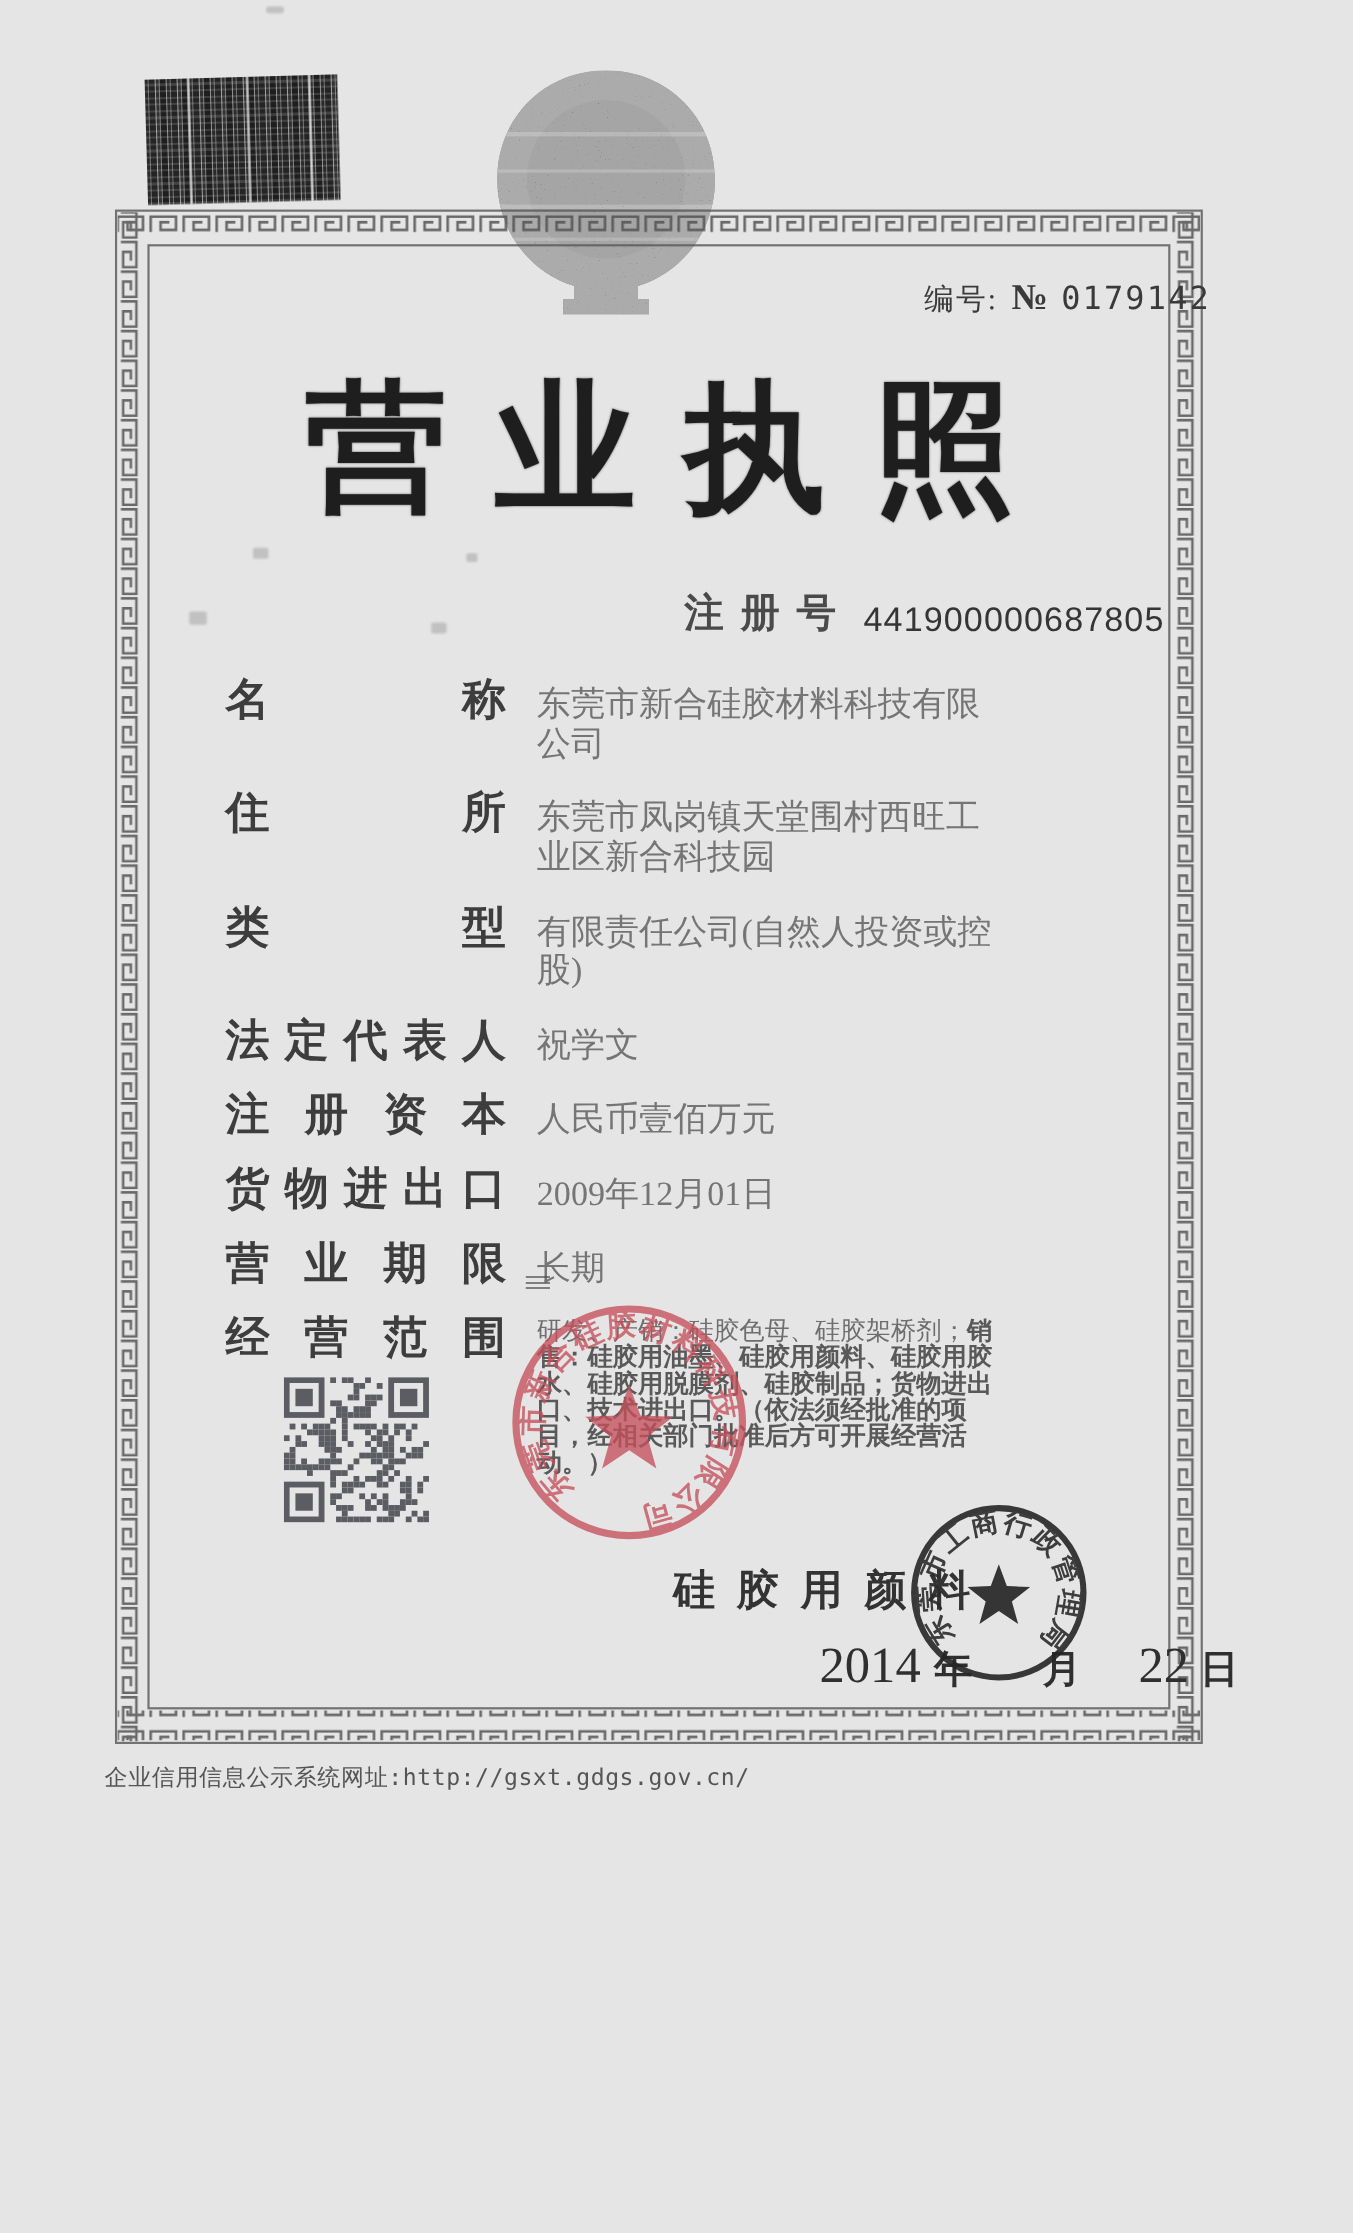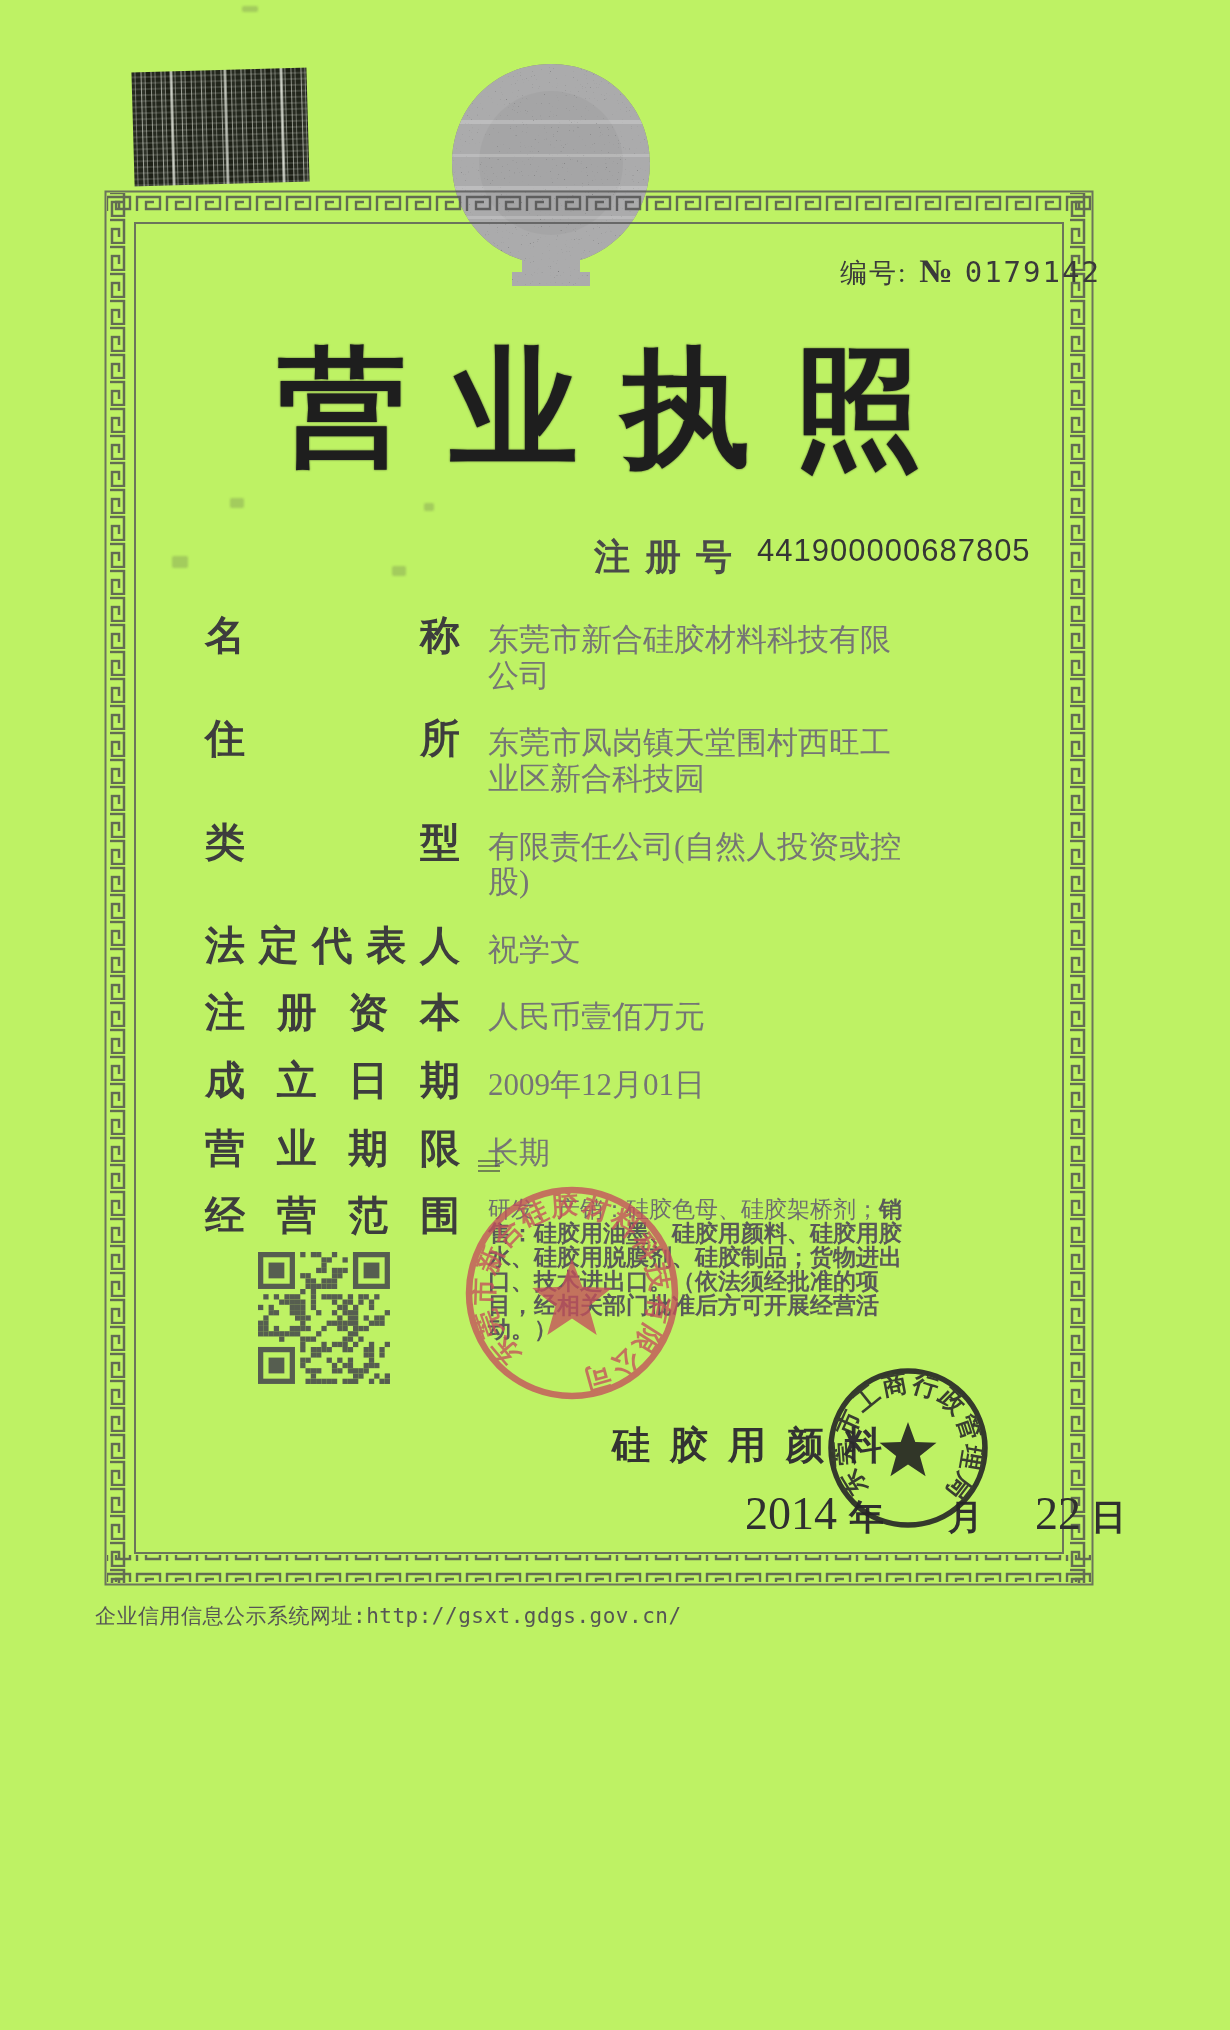--- a/index.html
+++ b/index.html
@@ -1,18 +1,18 @@
 <!DOCTYPE html>
 <html><head>
 <meta charset="utf-8">
 <style>
   html,body{margin:0;padding:0;}
   body{width:1230px;height:2030px;position:relative;background:#ffffff;
        font-family:"Liberation Sans",sans-serif;overflow:hidden;}
-  .page{position:absolute;inset:0;background:#bef264;}
+  .page{position:absolute;inset:0;background:#e5e5e5;}
 
   
   .speck{position:absolute;background:rgba(70,70,70,.22);filter:blur(1.2px);border-radius:2px;}
   .smudge{position:absolute;width:22px;height:12px;
           background:repeating-linear-gradient(0deg,#4a4a4a 0 2px,transparent 2px 5px);
           opacity:.65;filter:blur(.3px);}
 
   
   .barcode{position:absolute;left:133px;top:70px;width:175px;height:114px;
     transform:rotate(-1.6deg);filter:blur(.45px);opacity:.93;
@@ -33,21 +33,21 @@
   .serial .lbl{font-size:27px;letter-spacing:2px;font-family:"Liberation Serif",serif;}
   .serial .sym{font-size:33px;font-weight:bold;font-family:"Liberation Serif",serif;}
   .serial .num{font-size:29px;letter-spacing:2px;font-family:"DejaVu Sans Mono",monospace;}
 
   
   .title{position:absolute;left:278px;top:338px;font-size:128px;font-weight:900;color:#1e1e1e;
     letter-spacing:44px;white-space:nowrap;line-height:1.1;filter:blur(.6px);
     text-shadow:0 0 2px rgba(25,25,25,.75);font-family:"Liberation Sans",sans-serif;}
 
   
-  .regline{position:absolute;left:594px;top:533px;display:flex;align-items:flex-start;}
+  .regline{position:absolute;left:622px;top:533px;display:flex;align-items:flex-end;}
   .regline .lbl{font-size:36px;letter-spacing:15px;color:#4a4a4a;font-weight:600;
     font-family:"Liberation Serif",serif;}
   .regline .num{font-size:31px;letter-spacing:1px;color:#353535;margin-left:10px;
     font-family:Liberation Sans, sans-serif;}
 
   
   .fields{position:absolute;left:205px;top:616px;width:700px;}
   .row{display:flex;align-items:flex-start;margin-bottom:26px;}
   .row .lbl{width:255px;min-width:255px;font-size:40px;line-height:1;color:#3d3d3d;font-weight:600;
     text-align:justify;text-align-last:justify;font-family:"Liberation Serif",serif;filter:blur(.2px);}
@@ -157,21 +157,21 @@
     </div>
     <div class="row">
       <div class="lbl">法定代表人</div>
       <div class="val">祝学文</div>
     </div>
     <div class="row">
       <div class="lbl">注册资本</div>
       <div class="val">人民币壹佰万元</div>
     </div>
     <div class="row">
-      <div class="lbl">成立日期</div>
+      <div class="lbl">货物进出口</div>
       <div class="val">2009年12月01日</div>
     </div>
     <div class="row">
       <div class="lbl">营业期限</div>
       <div class="val">长期</div>
     </div>
     <div class="row scope">
       <div class="lbl">经营范围</div>
       <div class="val"><span class="p1">研发、产销：硅胶色母、硅胶架桥剂；</span><span class="p2">销售：硅胶用油墨、硅胶用颜料、硅胶用胶水、硅胶用脱膜剂、硅胶制品；货物进出口、技术进出口。（依法须经批准的项目，经相关部门批准后方可开展经营活动。）</span></div>
     </div>

